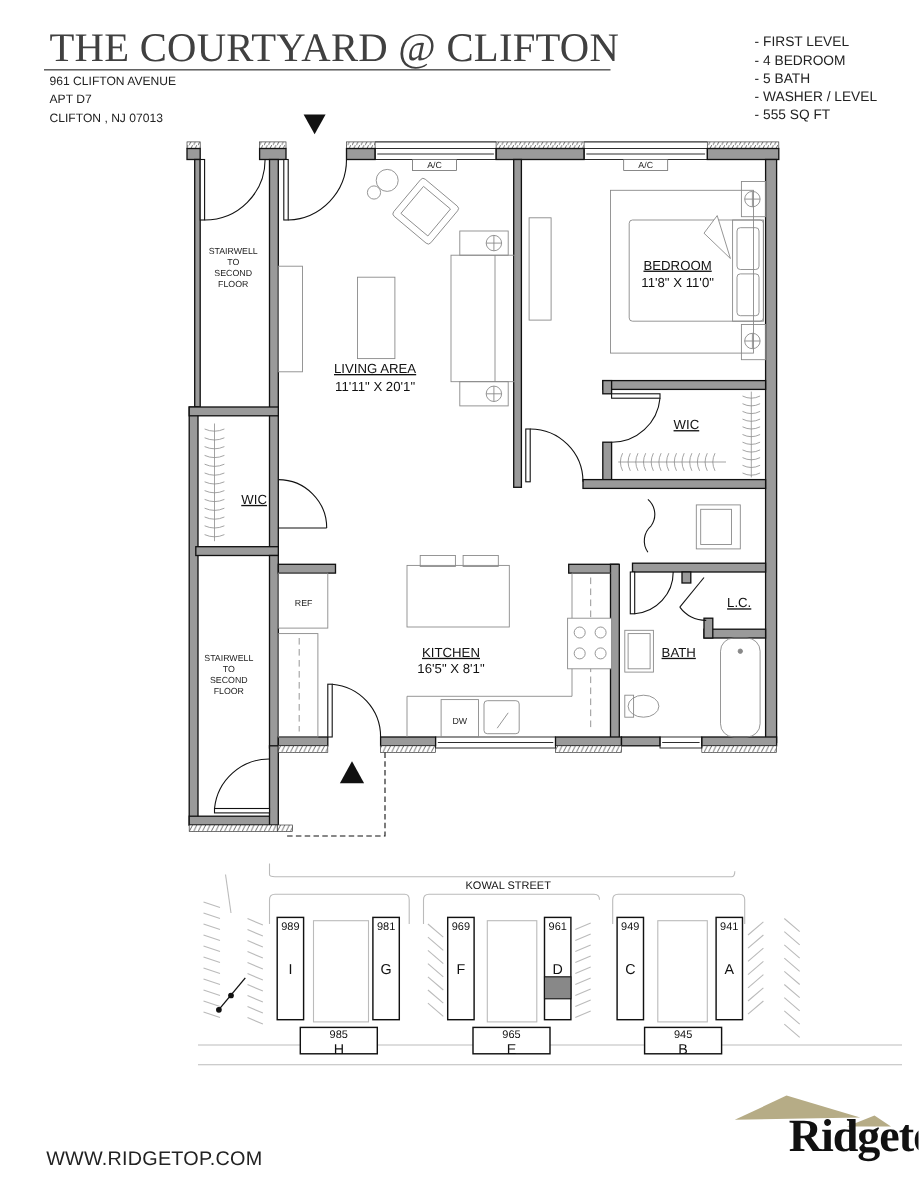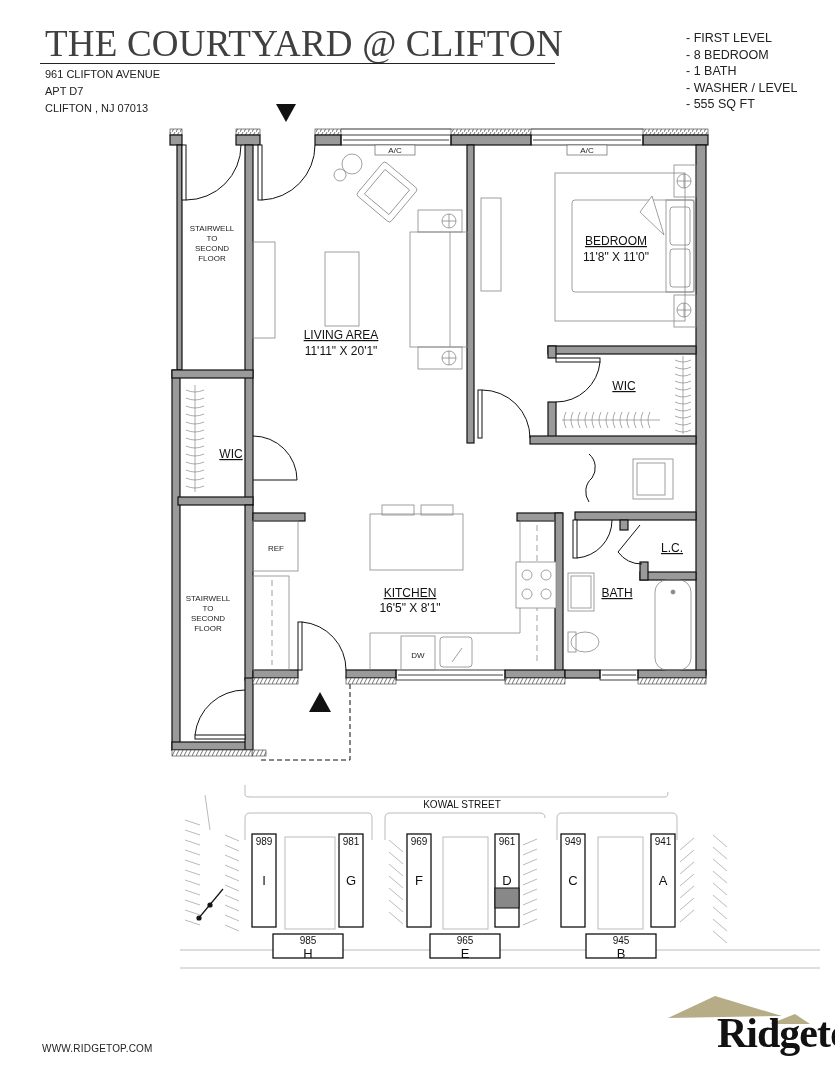--- a/index.html
+++ b/index.html
@@ -3,21 +3,21 @@
 <meta charset="utf-8">
 <style>
   html, body { margin:0; padding:0; background:#ffffff; }
   body { width:835px; height:1080px; position:relative; overflow:hidden; font-family:"Liberation Sans", sans-serif; color:#111; }
   .title { position:absolute; left:45px; top:24px; font-family:"Liberation Serif", serif; font-size:37px; letter-spacing:0.2px; color:#404040; white-space:nowrap; line-height:40px; }
   .title-rule { position:absolute; left:40px; top:63px; width:515px; height:1px; background:#222; }
   .address { position:absolute; left:45px; top:66px; font-size:11px; line-height:17px; color:#222; }
   .address div { white-space:nowrap; }
   .features { position:absolute; left:686px; top:30px; font-size:12.5px; line-height:16.5px; color:#222; }
   .features div { white-space:nowrap; }
-  .website { position:absolute; left:42px; top:1043px; font-size:10px; color:#222; letter-spacing:0.2px; }
+  .website { position:absolute; left:42px; top:1043px; font-size:18px; color:#222; letter-spacing:0.2px; }
   .logo { position:absolute; left:665px; top:993px; width:150px; height:70px; }
   .logo-text { position:absolute; left:14px; top:16px; font-family:"Liberation Serif", serif; font-size:42px; font-weight:bold; color:#111; letter-spacing:-1px;margin-left:38px; }
   svg { position:absolute; left:0; top:0; }
   .room-label { font-family:"Liberation Sans", sans-serif; font-size:12px; fill:#111; }
   .room-dim { font-family:"Liberation Sans", sans-serif; font-size:12px; fill:#111; }
   .small-label { font-family:"Liberation Sans", sans-serif; font-size:8px; fill:#222; }
   .site-label { font-family:"Liberation Sans", sans-serif; font-size:10px; fill:#111; }
   .site-letter { font-family:"Liberation Sans", sans-serif; font-size:13px; fill:#111; }
 </style>
 </head>
@@ -27,22 +27,22 @@
 <div class="title-rule"></div>
 
 <div class="address">
   <div>961 CLIFTON AVENUE</div>
   <div>APT D7</div>
   <div>CLIFTON , NJ 07013</div>
 </div>
 
 <div class="features">
   <div>- FIRST LEVEL</div>
-  <div>- 8 BEDROOM</div>
-  <div>- 1 BATH</div>
+  <div>- 4 BEDROOM</div>
+  <div>- 5 BATH</div>
   <div>- WASHER / LEVEL</div>
   <div>- 555 SQ FT</div>
 </div>
 
 <svg width="835" height="1080" viewBox="0 0 835 1080">
   <defs>
     <pattern id="hatch" width="4" height="6" patternUnits="userSpaceOnUse">
       <rect width="4" height="6" fill="#fff"></rect>
       <line x1="0" y1="6" x2="3" y2="0" stroke="#555" stroke-width="0.8"></line>
     </pattern>

